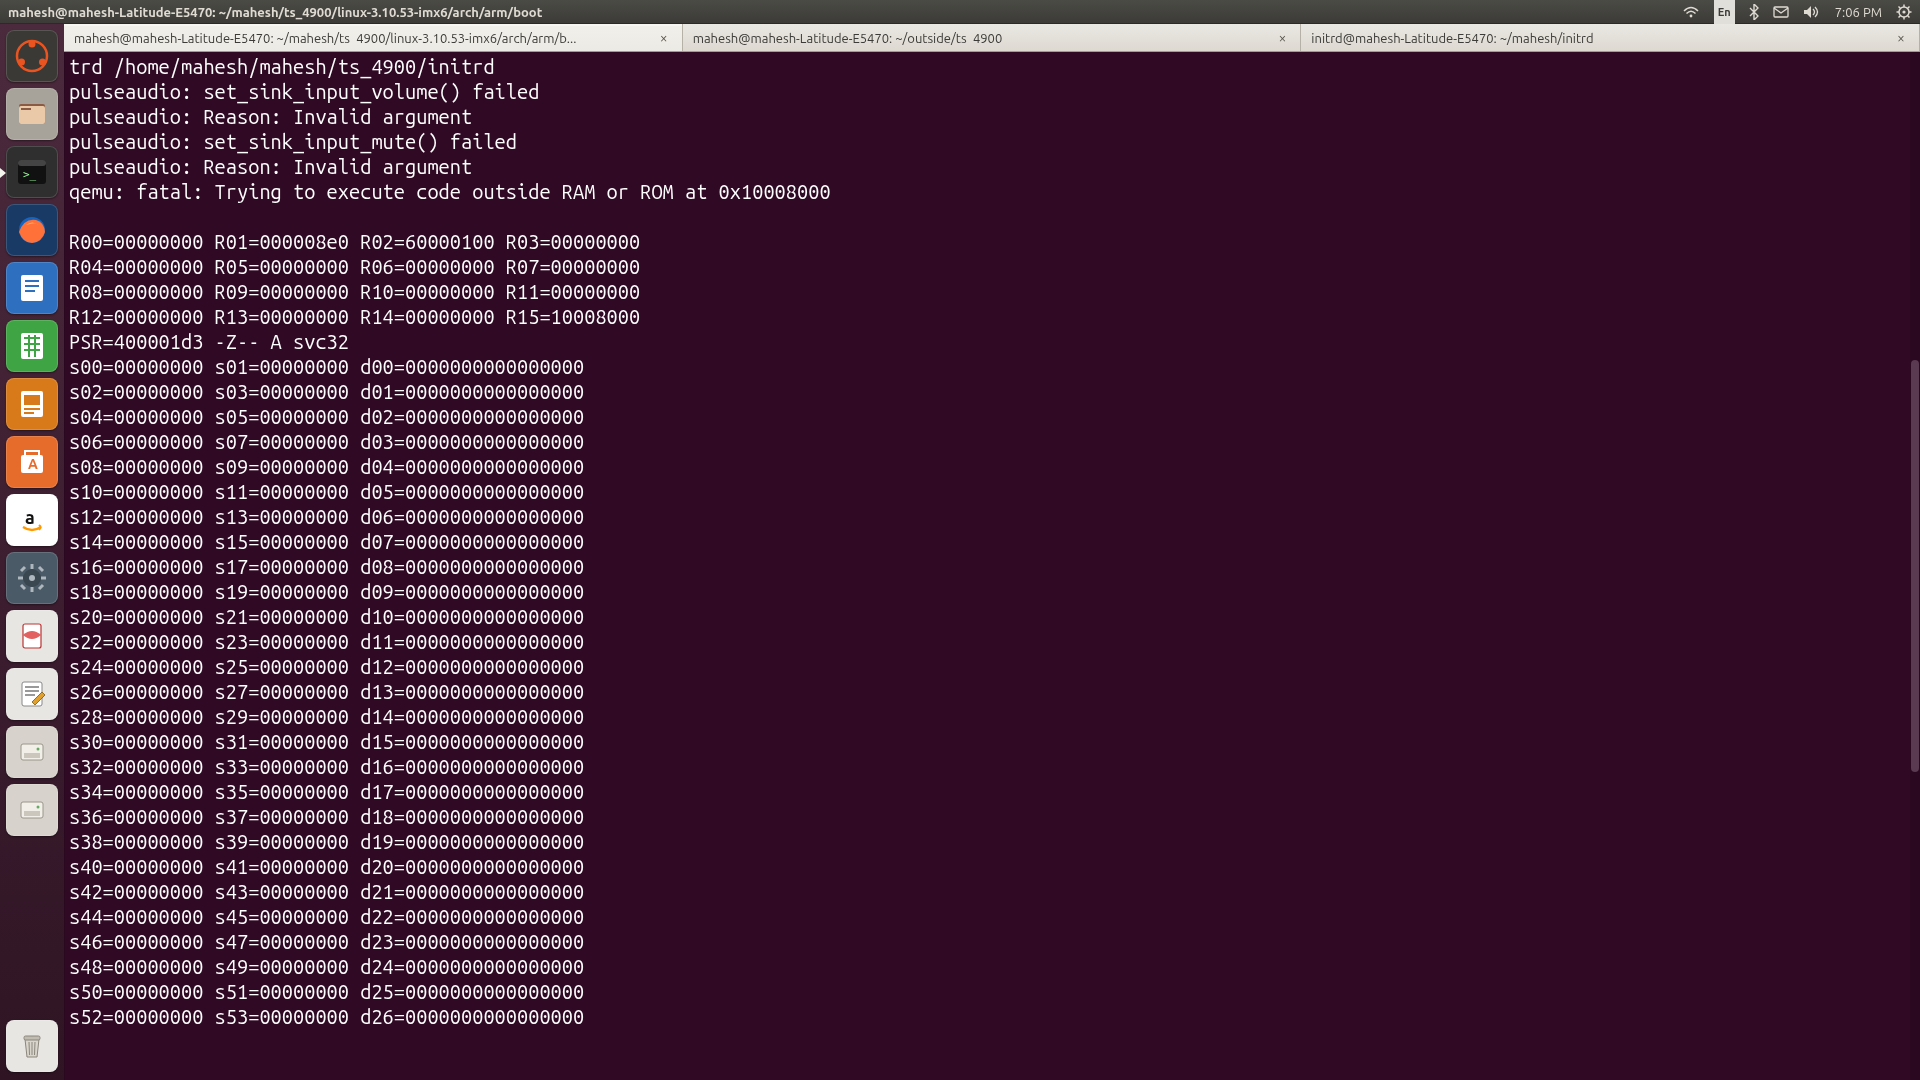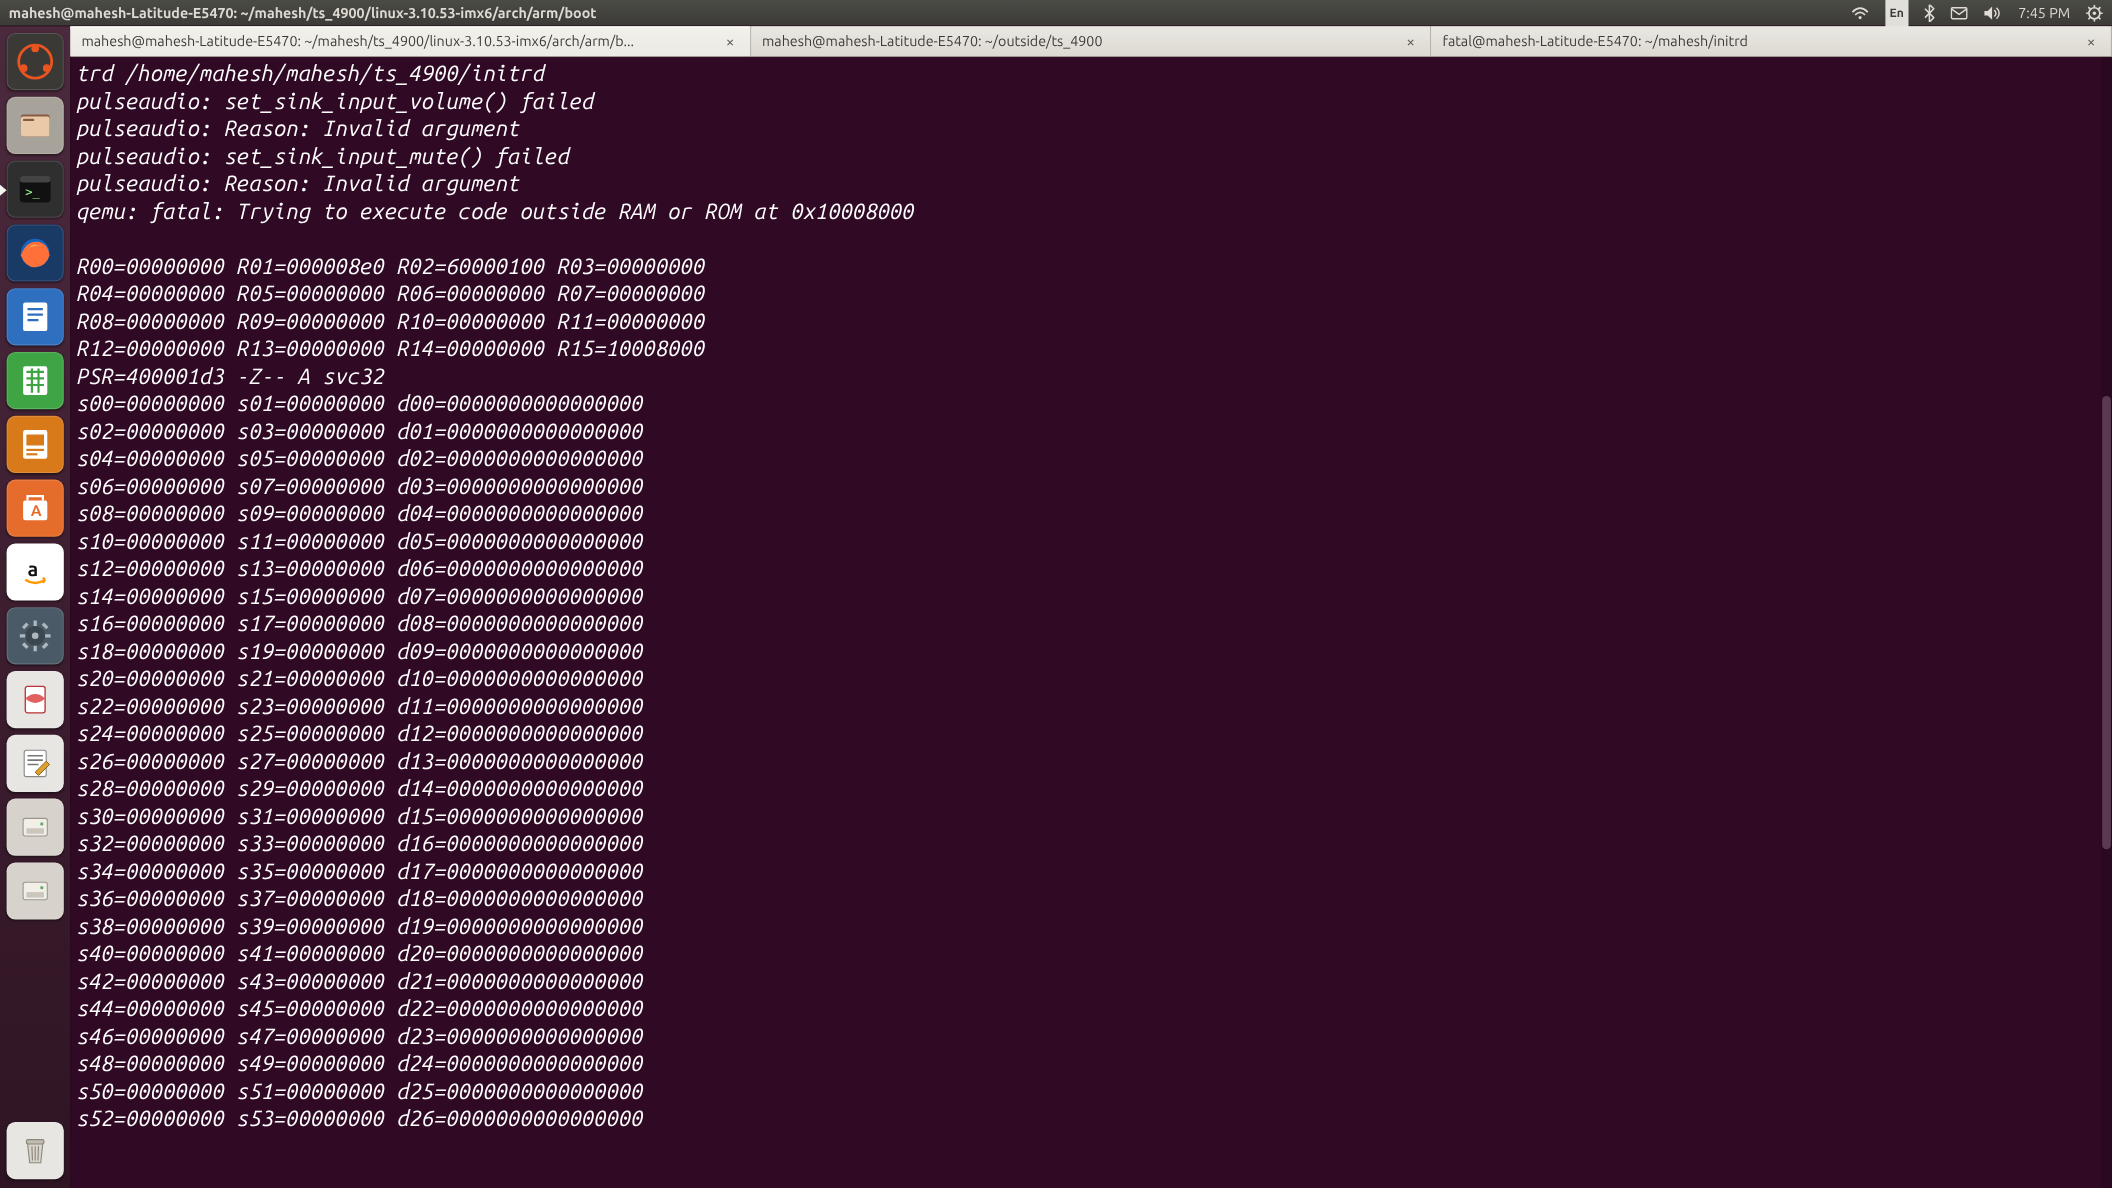--- a/index.html
+++ b/index.html
@@ -80,21 +80,20 @@
   .tabbar .tab .close {
     width: 16px; height: 16px; display: inline-flex; align-items: center; justify-content: center;
     color: #5a5750; font-size: 14px; line-height: 1; border-radius: 2px;
   }
 
   
   .termwrap {
     position: absolute; top: 52px; left: 64px; right: 0; bottom: 0;
     background: #300a24; color: #ffffff;
     border-left: 1px solid #2a0820;
-    font-style: italic;
   }
   .term {
     padding: 2px 4px 4px 4px;
     font-family: "Ubuntu Mono", "DejaVu Sans Mono", Menlo, monospace;
     font-size: 20px; line-height: 25px; white-space: pre;
     letter-spacing: 0px;
   }
 
   
   .scrollbar {
@@ -133,21 +132,21 @@
           <rect x="1" y="2" width="14" height="10" rx="1" fill="none" stroke="#dfdbd2" stroke-width="1.3"></rect>
           <path d="M1 3 L8 8 L15 3" fill="none" stroke="#dfdbd2" stroke-width="1.3"></path>
         </svg>
     </span>
     <span class="ind">
       <svg width="18" height="14" viewBox="0 0 18 14">
           <path d="M1 5 L4 5 L8 1 L8 13 L4 9 L1 9 Z" fill="#dfdbd2"></path>
           <path d="M10 4 Q13 7 10 10 M12 2 Q17 7 12 12" stroke="#dfdbd2" stroke-width="1.3" fill="none"></path>
         </svg>
     </span>
-    <span class="ind" style="font-size:13px">7:45 PM</span>
+    <span class="ind" style="font-size:13px">7:06 PM</span>
     <span class="ind">
       <svg width="16" height="16" viewBox="0 0 16 16">
           <circle cx="8" cy="8" r="5" fill="none" stroke="#dfdbd2" stroke-width="1.5"></circle>
           <circle cx="8" cy="8" r="1.6" fill="#dfdbd2"></circle>
           <g stroke="#dfdbd2" stroke-width="1.5">
             <line x1="8" y1="0.5" x2="8" y2="3"></line>
             <line x1="8" y1="13" x2="8" y2="15.5"></line>
             <line x1="0.5" y1="8" x2="3" y2="8"></line>
             <line x1="13" y1="8" x2="15.5" y2="8"></line>
             <line x1="2.5" y1="2.5" x2="4.3" y2="4.3"></line>
@@ -298,21 +297,21 @@
 <div class="tabbar">
   <div class="tab active">
     <span class="label">mahesh@mahesh-Latitude-E5470: ~/mahesh/ts_4900/linux-3.10.53-imx6/arch/arm/b...</span>
     <span class="close">×</span>
   </div>
   <div class="tab">
     <span class="label">mahesh@mahesh-Latitude-E5470: ~/outside/ts_4900</span>
     <span class="close">×</span>
   </div>
   <div class="tab">
-    <span class="label">fatal@mahesh-Latitude-E5470: ~/mahesh/initrd</span>
+    <span class="label">initrd@mahesh-Latitude-E5470: ~/mahesh/initrd</span>
     <span class="close">×</span>
   </div>
 </div>
 
 <div class="termwrap">
   <pre class="term bold" id="term">trd /home/mahesh/mahesh/ts_4900/initrd
 pulseaudio: set_sink_input_volume() failed
 pulseaudio: Reason: Invalid argument
 pulseaudio: set_sink_input_mute() failed
 pulseaudio: Reason: Invalid argument

